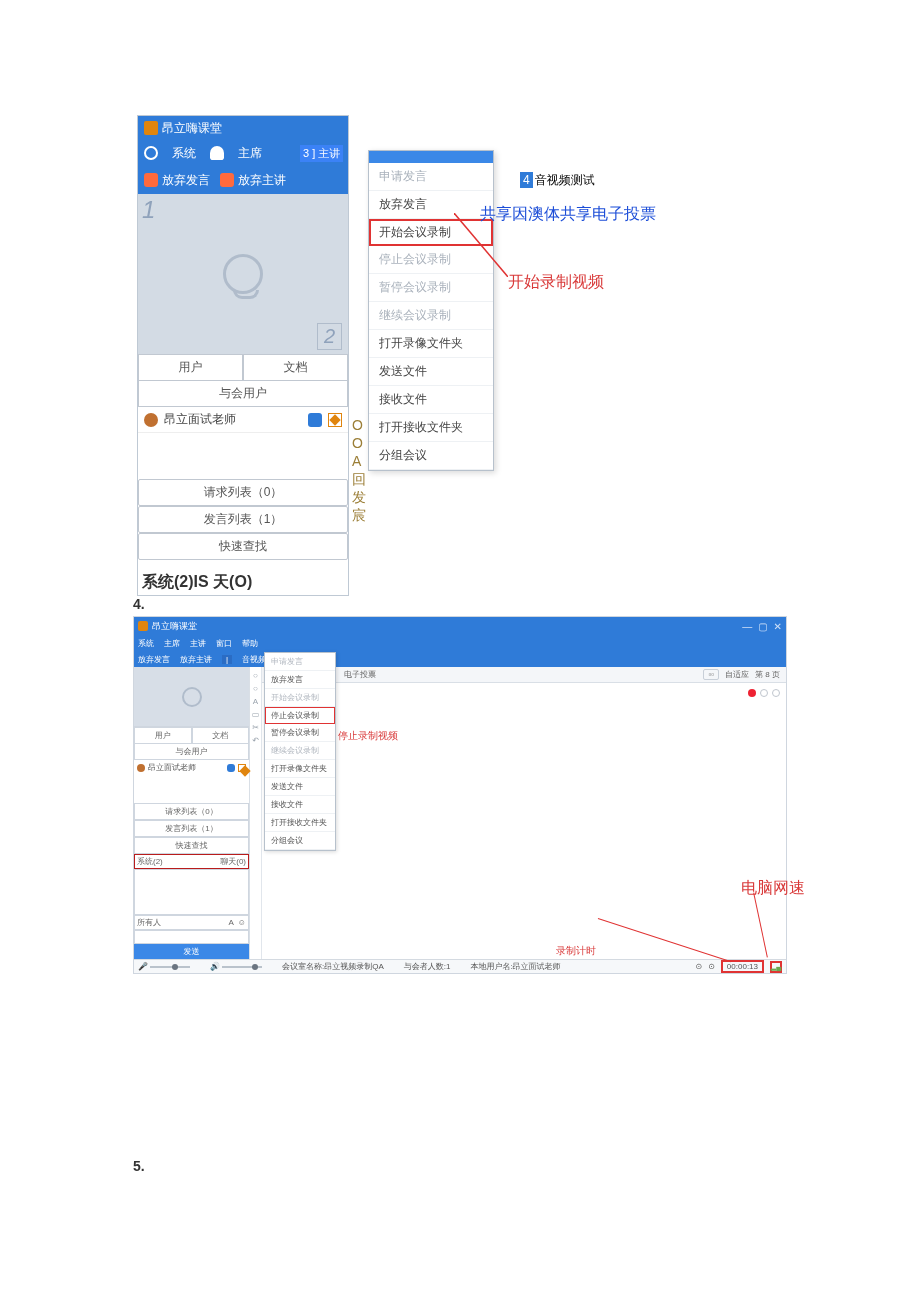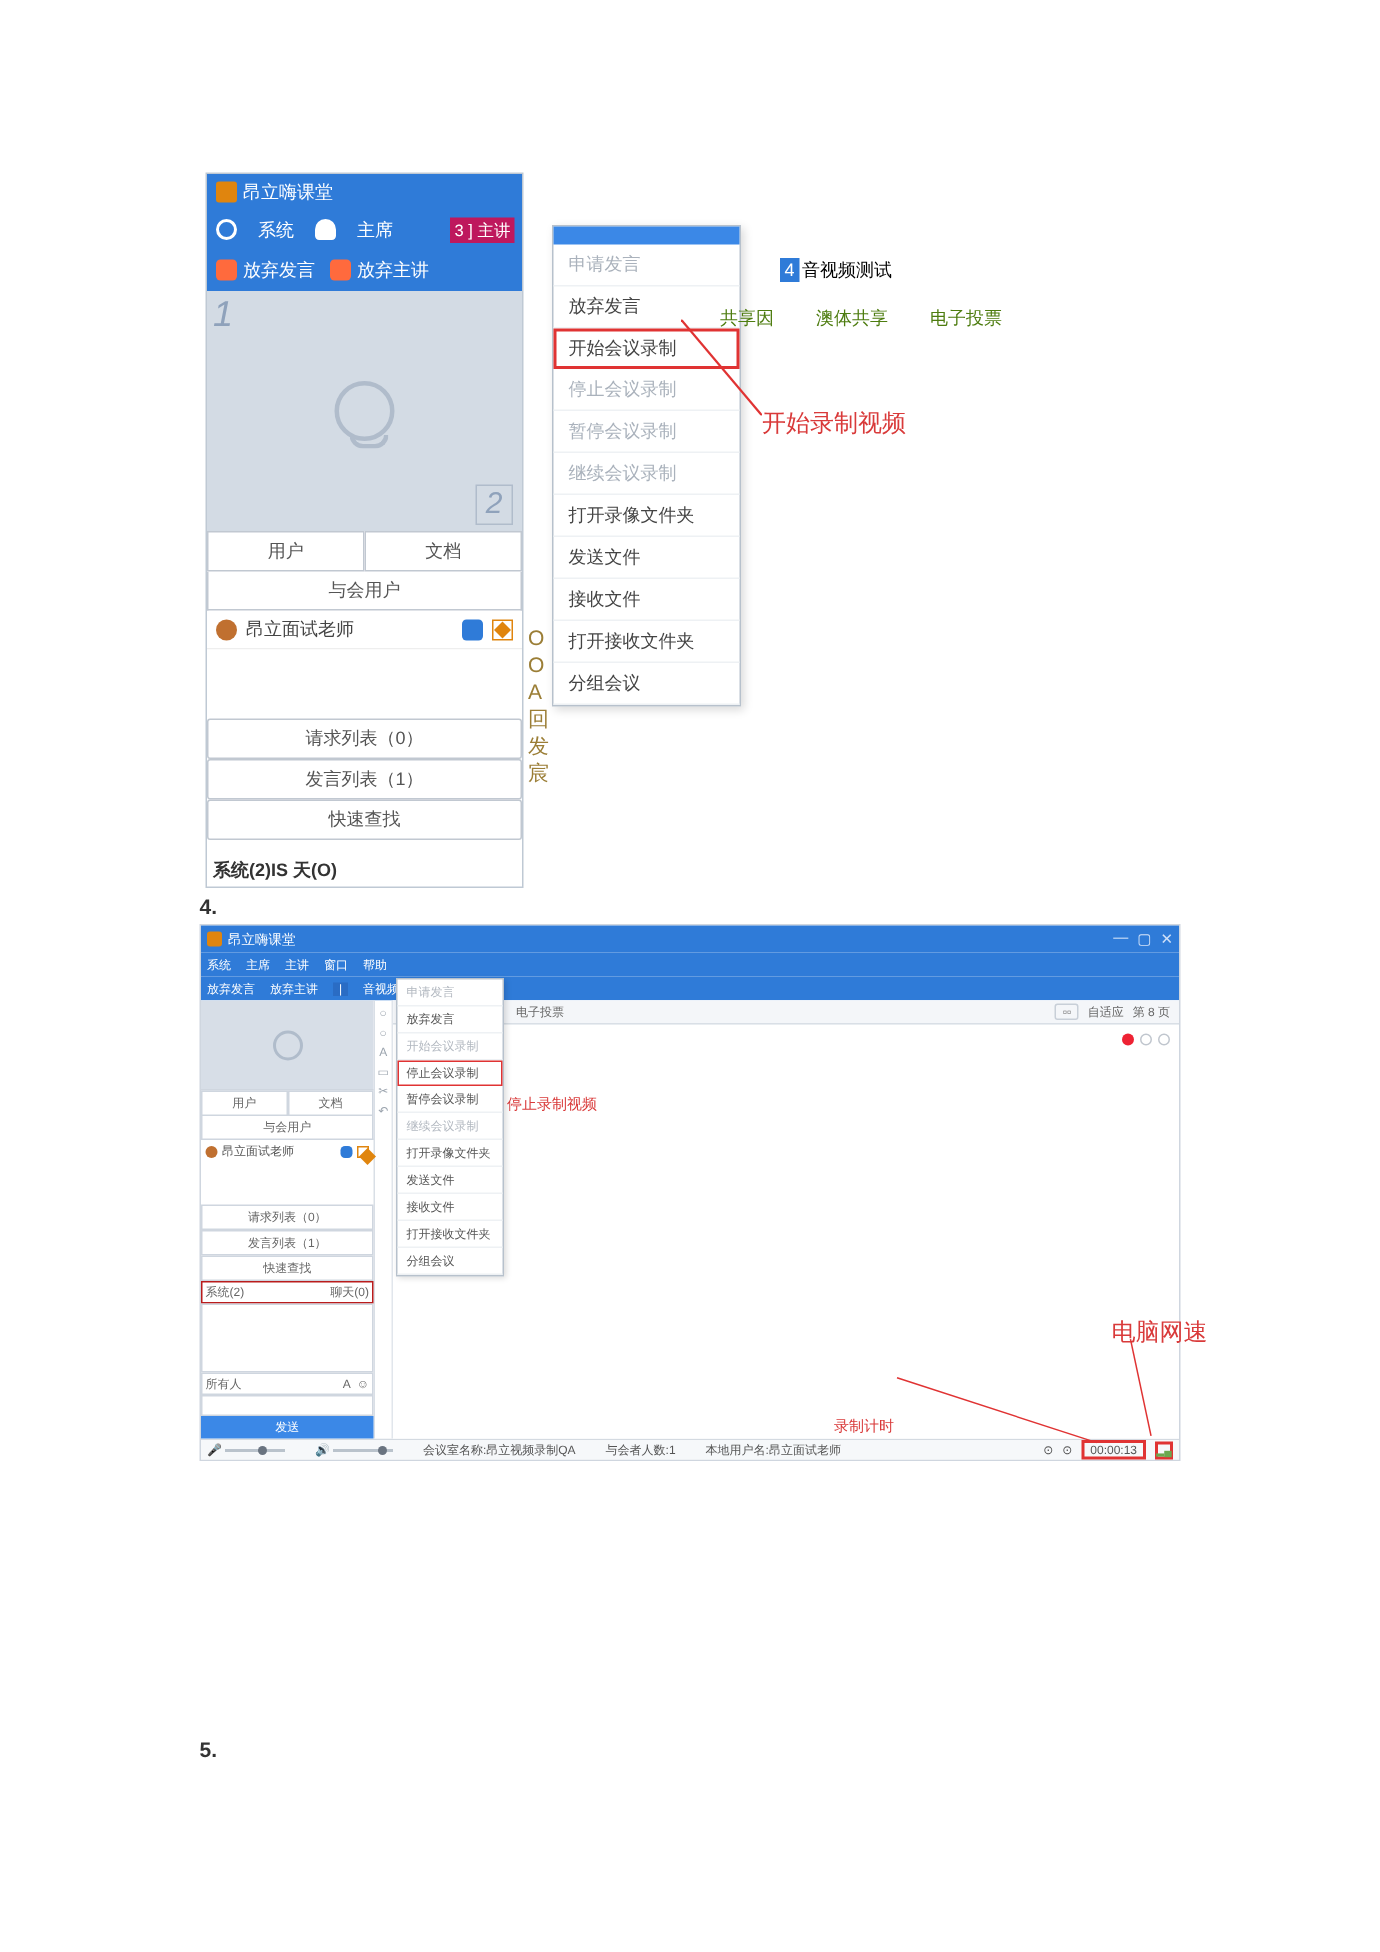--- a/index.html
+++ b/index.html
@@ -24,38 +24,38 @@
   .fig1-tabs { display:flex; }
   .fig1-tabs>div { flex:1; text-align:center; padding:4px 0; border:1px solid #c1c8d1; font-size:12px; color:#555; background:#fff; }
   .fig1-subtab { text-align:center; padding:4px 0; border:1px solid #c1c8d1; border-top:none; font-size:12px; color:#555; }
   .fig1-userrow { display:flex; align-items:center; padding:4px 6px; gap:6px; color:#444; border-bottom:1px solid #eee; }
   .avatar-icon { width:14px; height:14px; background:#c07030; border-radius:50%; display:inline-block; }
   .mic-blue { width:14px; height:14px; background:#2f7bd8; border-radius:3px; display:inline-block; margin-left:auto; }
   .edit-icon { width:14px; height:14px; border:1px solid #e0850e; display:inline-block; position:relative; }
   .edit-icon:after { content:""; position:absolute; left:2px; top:2px; width:8px; height:8px; background:#e0850e; transform:rotate(45deg); }
   .fig1-blank { height:46px; background:#fff; }
   .fig1-listbtn { border:1px solid #c1c8d1; border-radius:2px; margin:0; padding:4px 0; text-align:center; color:#555; background:#fff; }
-  .fig1-footer { margin-top:10px; padding:2px 4px; color:#333; font-weight:bold; font-size:12px; }
-
-  
-  .anno3 { position:absolute; left:300px; top:145px; color:#fff; background:#be185d; padding:1px 3px; font-size:11px; }
+  .fig1-footer { margin-top:10px; padding:2px 4px; color:#333; font-weight:bold; font-size:16px; }
+
+  
+  .anno3 { position:absolute; left:300px; top:145px; color:#fff; background:#3b82f6; padding:1px 3px; font-size:11px; }
   .column-letters { position:absolute; left:352px; top:416px; color:#9b7e36; font-size:14px; line-height:18px; }
 
   
   .ctx { position:absolute; left:368px; top:150px; width:126px; background:#fff; border:1px solid #b7c1cc; box-shadow:2px 2px 6px rgba(0,0,0,.15); }
   .ctx-top { background:#3b88e7; height:12px; }
   .ctx-item { padding:5px 10px; font-size:12px; color:#444; border-bottom:1px solid #eef1f4; }
   .ctx-item.disabled { color:#aab2bc; }
   .ctx-item.highlight { border:2px solid #e03333; padding:3px 8px; }
   .ctx-arrow-line { position:absolute; left:454px; top:213px; width:54px; height:64px; }
 
   .anno-start { position:absolute; left:508px; top:272px; color:#d93a3a; font-size:16px; }
   .anno4 { position:absolute; left:520px; top:172px; font-size:12px; }
   .anno4 .box { background:#2f7bd8; color:#fff; padding:1px 3px; margin-right:2px; }
-  .toolbar-extra { position:absolute; left:480px; top:204px; font-size:12px; color:#4d7c0f; display:flex; gap:28px; align-items:center; }
+  .toolbar-extra { position:absolute; left:480px; top:204px; font-size:16px; color:#1d4ed8; display:flex; align-items:center; }
 
   
   .hd4 { position:absolute; left:133px; top:596px; font-size:14px; font-weight:bold; color:#333; }
 
   
   .fig2 { position:absolute; left:133px; top:616px; width:654px; height:358px; border:1px solid #cfd6df; }
   .fig2-title { background:#2f7bd8; height:18px; display:flex; align-items:center; padding:0 4px; color:#fff; font-size:9px; gap:4px; }
   .fig2-winbtns { margin-left:auto; display:flex; gap:6px; color:#cfe0f8; font-size:10px; }
   .fig2-menubar { background:#2f7bd8; height:16px; display:flex; align-items:center; color:#fff; font-size:8px; padding:0 4px; gap:10px; }
   .fig2-toolbar { background:#2f7bd8; height:16px; display:flex; align-items:center; color:#fff; font-size:8px; padding:0 4px; gap:10px; }

